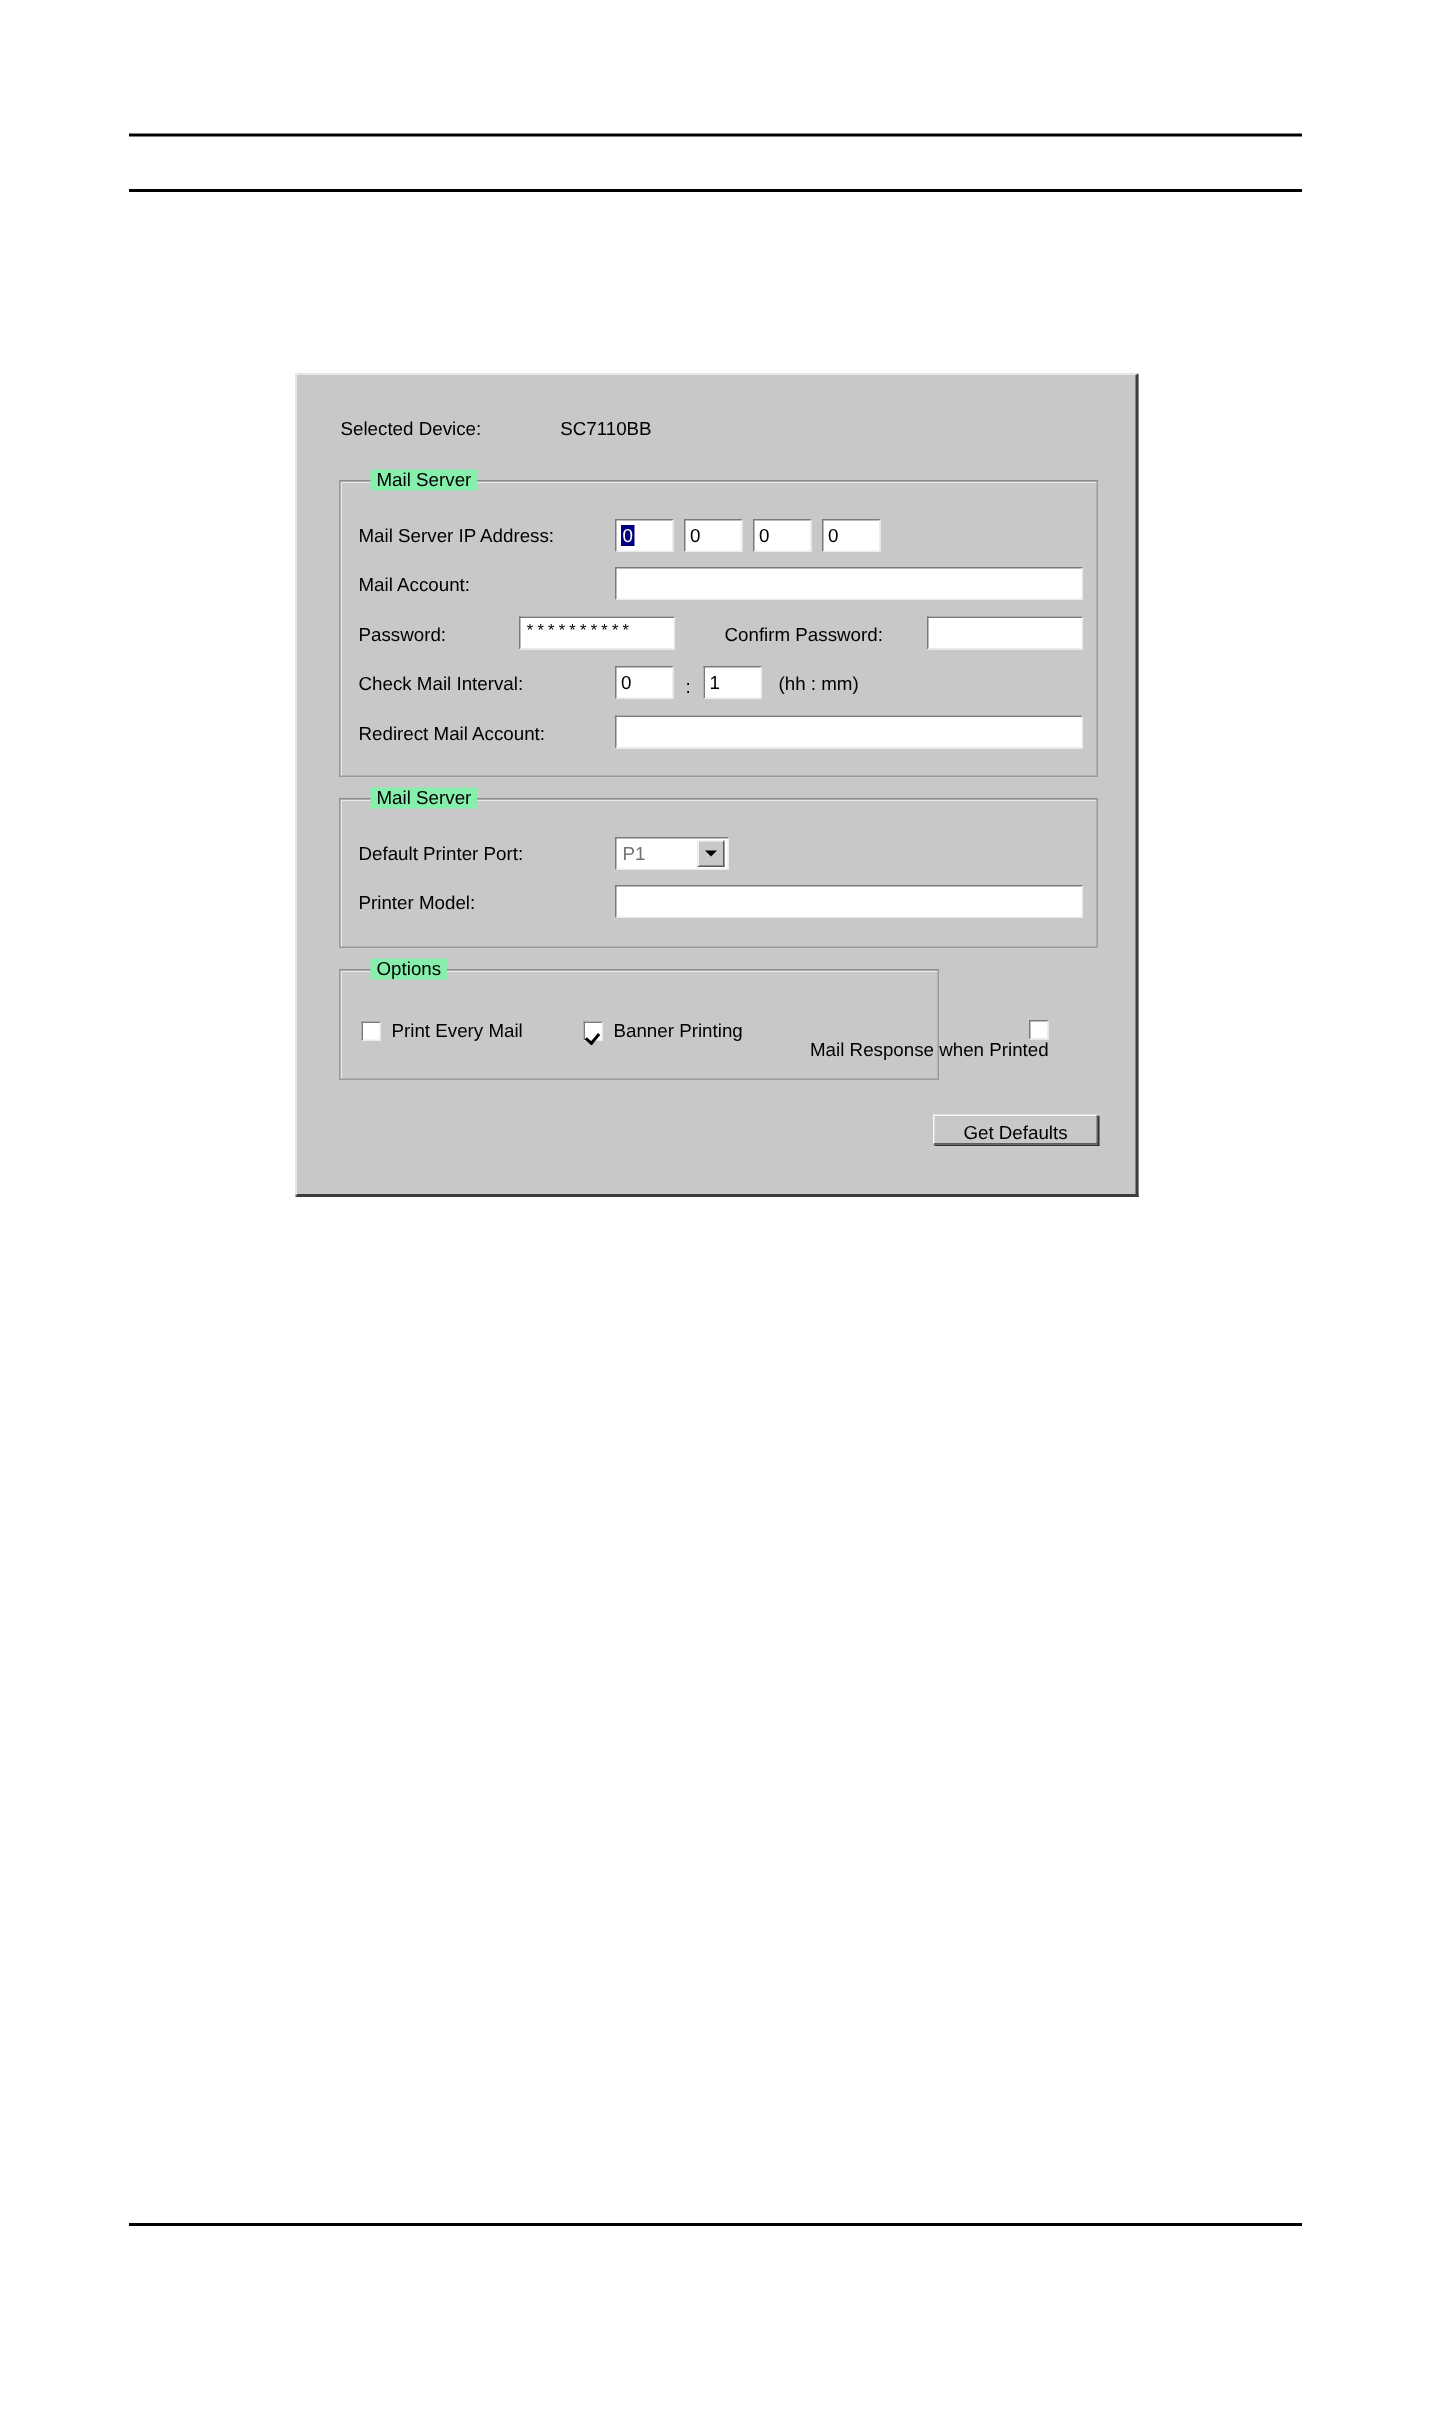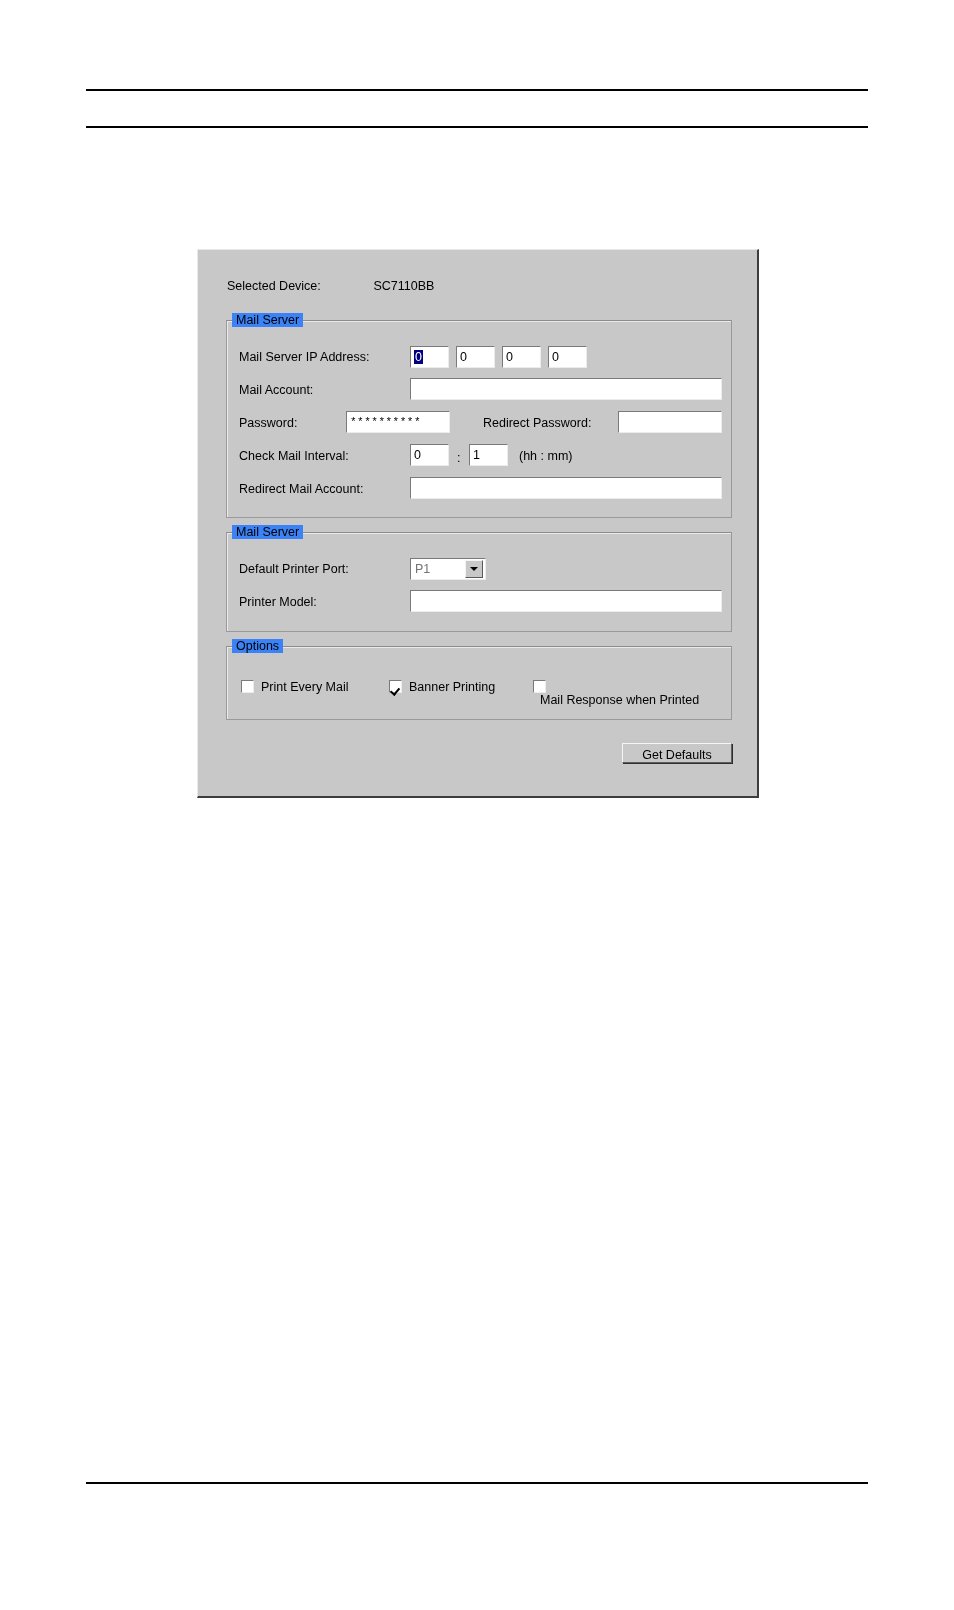--- a/index.html
+++ b/index.html
@@ -55,32 +55,32 @@
   
   .groupbox {
     position: absolute;
     border: 1px solid #9a9a9a;
     border-top-color: #8c8c8c;
     box-shadow: 1px 1px 0 0 #eaeaea inset;
   }
   .groupbox > .legend {
     position: absolute;
     top: -8px;
-    left: 5px;
-    background: #3b82f6;
+    left: 20px;
+    background: #86efac;
     padding: 0 4px;
     font-size: 12.5px;
     color: #000000;
     line-height: 14px;
     white-space: nowrap;
   }
 
   #group-mailserver { left: 28px; top: 70px; width: 506px; height: 198px; }
   #group-printer    { left: 28px; top: 282px; width: 506px; height: 100px; }
-  #group-options    { left: 28px; top: 396px; width: 506px; height: 74px; }
+  #group-options    { left: 28px; top: 396px; width: 400px; height: 74px; }
 
   
   .field-label {
     position: absolute;
     font-size: 12.5px;
     color: #000000;
     white-space: nowrap;
   }
 
   
@@ -154,21 +154,21 @@
     width: 0; height: 0;
     border-left: 4px solid transparent;
     border-right: 4px solid transparent;
     border-top: 4px solid #000000;
   }
 
   
   .cbrow {
     position: absolute;
     display: flex;
-    align-items: flex-start;
+    align-items: flex-end;
     white-space: nowrap;
     cursor: default;
   }
   .cbbox {
     width: 13px; height: 13px;
     background: #ffffff;
     border-top: 1px solid #7a7a7a;
     border-left: 1px solid #7a7a7a;
     border-right: 1px solid #ececec;
     border-bottom: 1px solid #ececec;
@@ -242,21 +242,21 @@
     <div class="tinput octet" style="left:275px; top:25px;"><span>0</span></div>
 
     <div class="tinput octet" style="left:321px; top:25px;"><span>0</span></div>
 
     <span class="field-label" style="left:12px; top:62px;">Mail Account:</span>
     <div class="tinput" style="left:183px; top:57px; width:312px;"><span></span></div>
 
     <span class="field-label" style="left:12px; top:95px;">Password:</span>
     <div class="tinput masked" style="left:119px; top:90px; width:104px;"><span>**********</span></div>
 
-    <span class="field-label" style="left:256px; top:95px;">Redirect Password:</span>
+    <span class="field-label" style="left:256px; top:95px;">Confirm Password:</span>
     <div class="tinput masked" style="left:391px; top:90px; width:104px;"><span></span></div>
 
     <span class="field-label" style="left:12px; top:128px;">Check Mail Interval:</span>
     <div class="tinput" style="left:183px; top:123px; width:39px;"><span>0</span></div>
     <span class="dot-sep" style="left:230px; top:130px;">:</span>
     <div class="tinput" style="left:242px; top:123px; width:39px;"><span>1</span></div>
     <span class="units" style="left:292px; top:128px;">(hh : mm)</span>
 
     <span class="field-label" style="left:12px; top:161px;">Redirect Mail Account:</span>
     <div class="tinput" style="left:183px; top:156px; width:312px;"><span></span></div>

